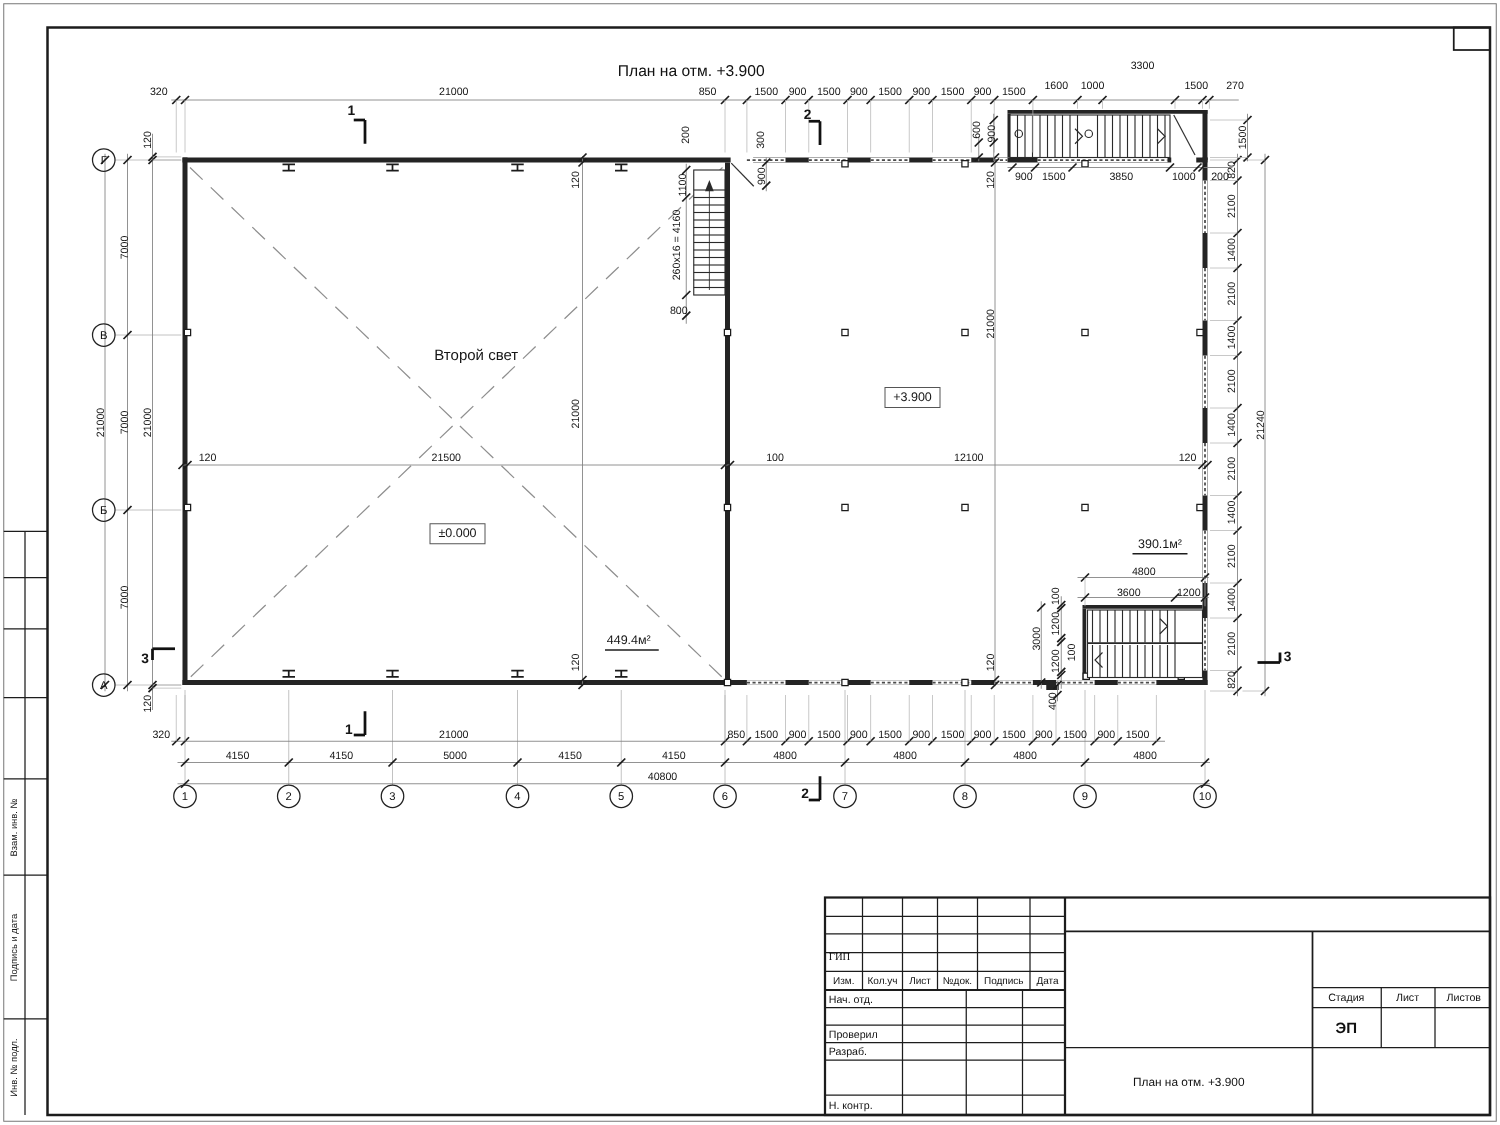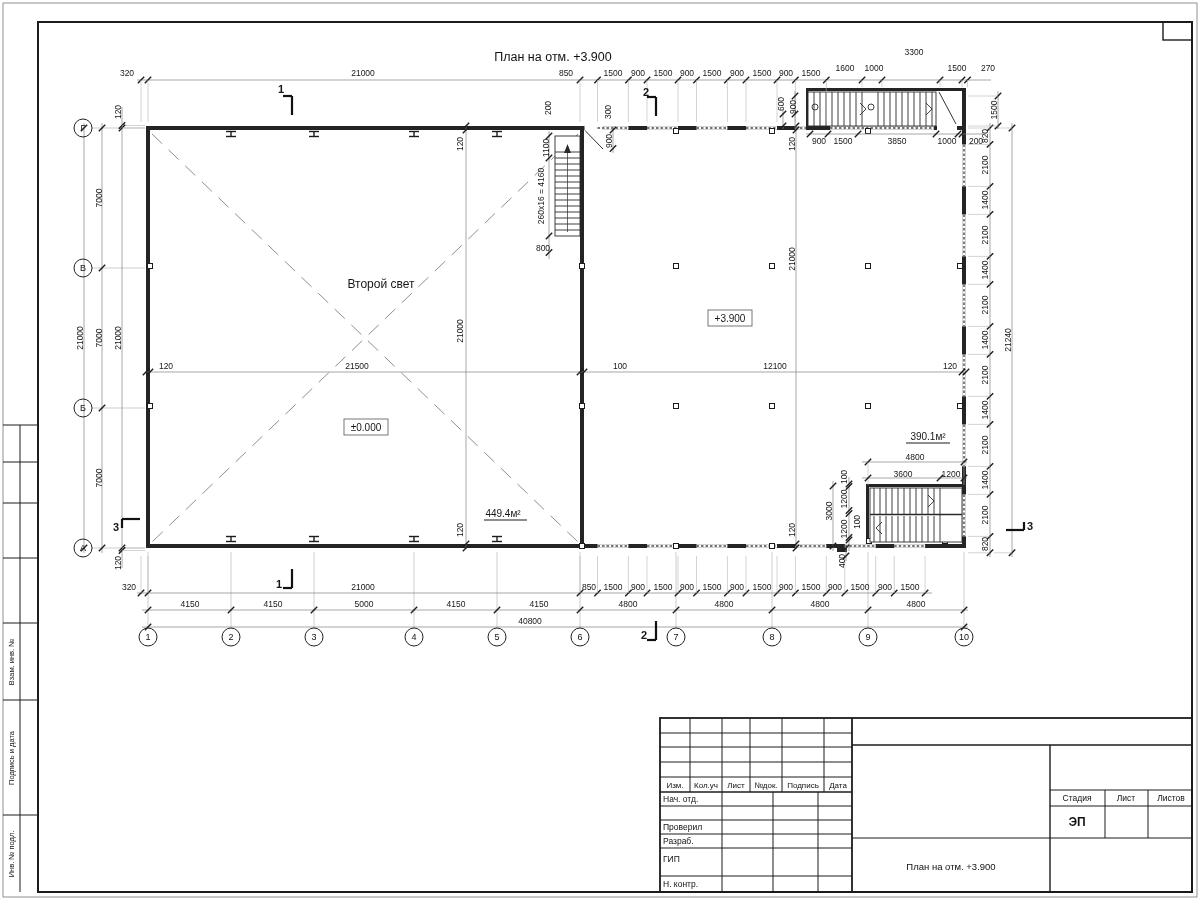--- a/index.html
+++ b/index.html
@@ -659,21 +659,21 @@
       <span class="dim r" style="left: 11px; top: 661.5px; font-size: 7.5px;">Взам. инв. №</span>
       <span class="dim r" style="left: 11px; top: 757.5px; font-size: 7.5px;">Подпись и дата</span>
       <span class="dim r" style="left: 11px; top: 853.5px; font-size: 7.5px;">Инв. № подл.</span>
       <span class="tb c" style="left: 675px; top: 784.5px; font-size: 8px;">Изм.</span>
       <span class="tb c" style="left: 706px; top: 784.5px; font-size: 8px; text-align: center;">Кол.уч</span>
       <span class="tb c" style="left: 736px; top: 784.5px; font-size: 8px;">Лист</span>
       <span class="tb c" style="left: 766px; top: 784.5px; font-size: 8px;">№док.</span>
       <span class="tb c" style="left: 803px; top: 784.5px; font-size: 8px;">Подпись</span>
       <span class="tb c" style="left: 838px; top: 784.5px; font-size: 8px;">Дата</span>
       <span class="tb l" style="left: 663px; top: 799px; font-size: 8.5px;">Нач. отд.</span>
-      <span class="tb l" style="left: 663px; top: 859px; font-size: 8.5px;">ГИП</span>
+      <span class="tb l" style="left: 663px; top: 765px; font-size: 8.5px; font-family: Liberation Serif, serif;">ГИП</span>
       <span class="tb l" style="left: 663px; top: 827px; font-size: 8.5px;">Проверил</span>
       <span class="tb l" style="left: 663px; top: 841px; font-size: 8.5px;">Разраб.</span>
       <span class="tb l" style="left: 663px; top: 884px; font-size: 8.5px;">Н. контр.</span>
       <span class="tb c" style="left: 1077px; top: 798px; font-size: 8.5px;">Стадия</span>
       <span class="tb c" style="left: 1126px; top: 798px; font-size: 8.5px;">Лист</span>
       <span class="tb c" style="left: 1171px; top: 798px; font-size: 8.5px;">Листов</span>
     </div>
 </div>
 
 </body></html>

